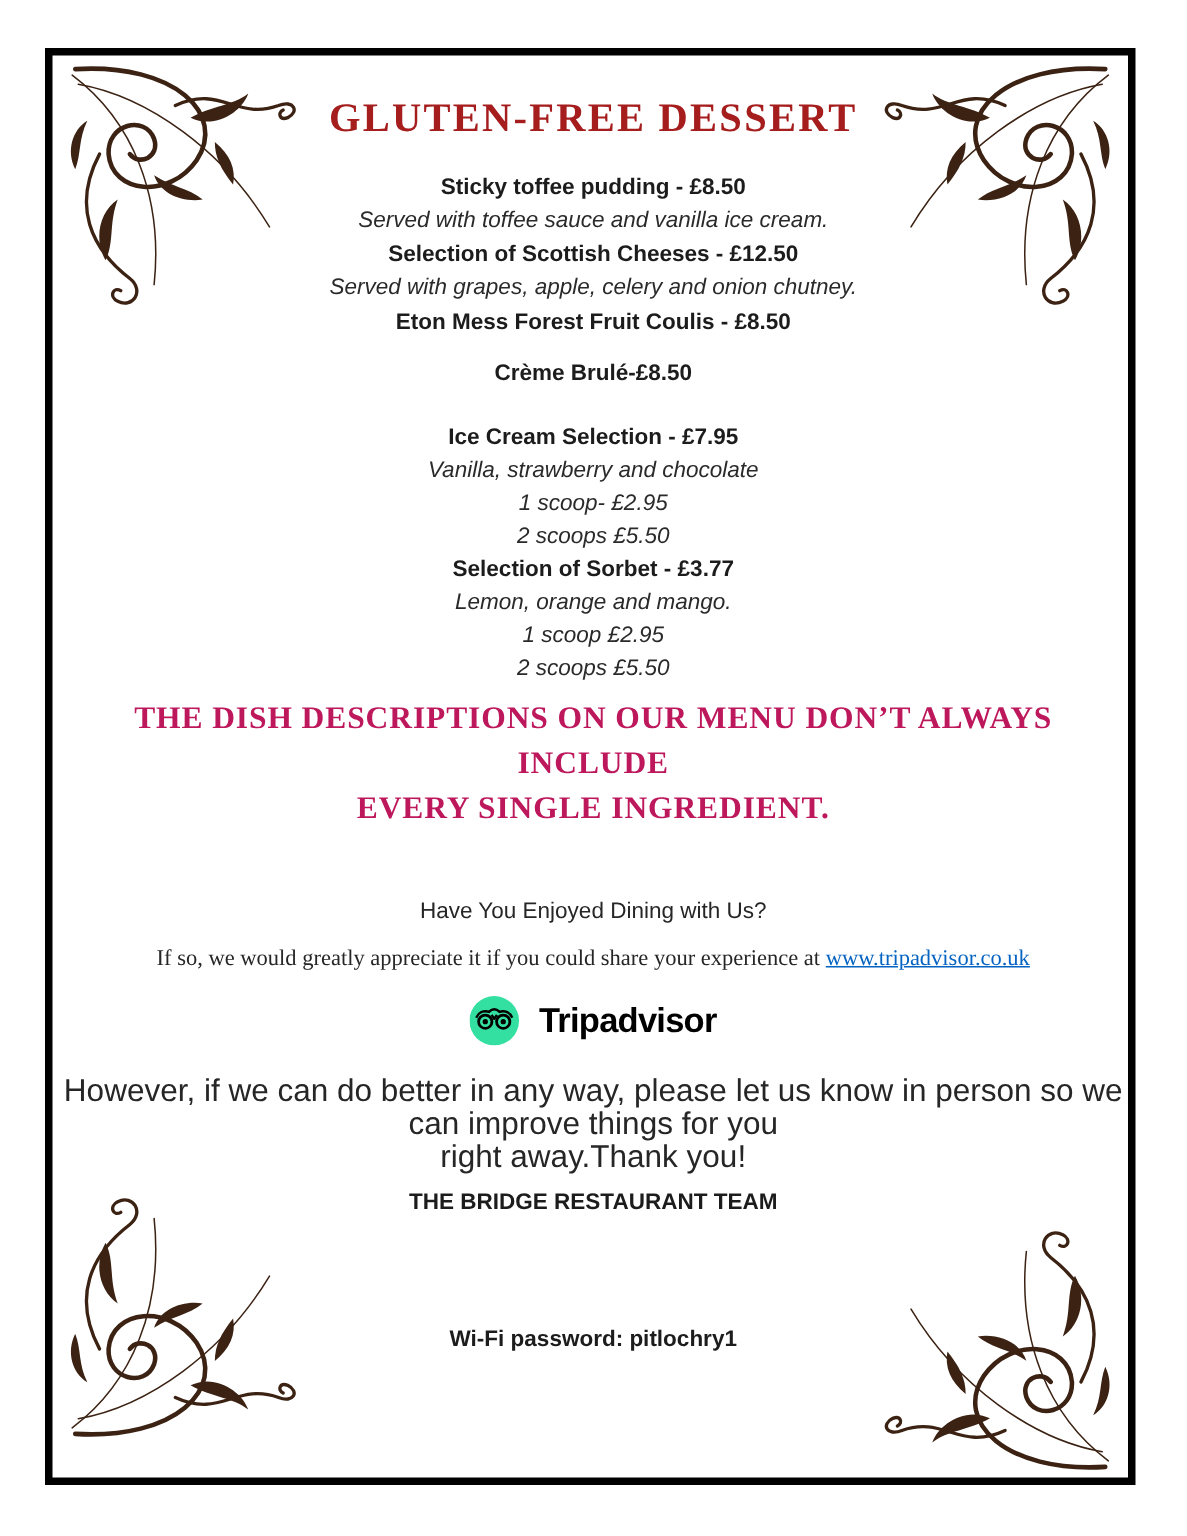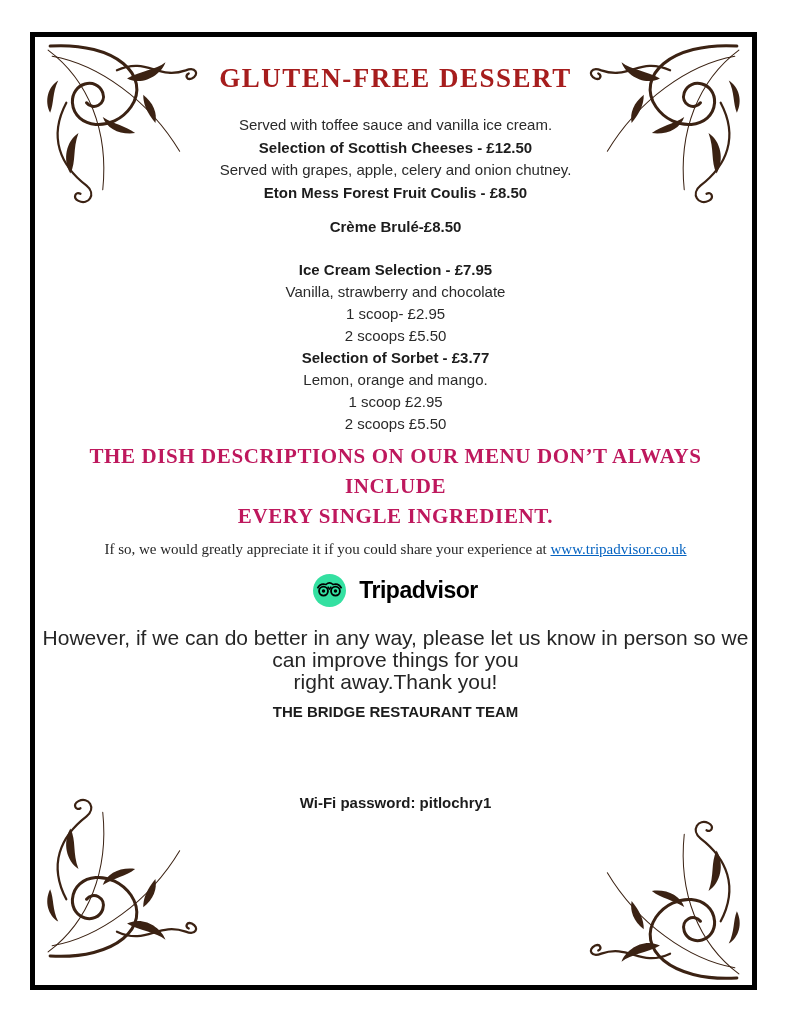--- a/index.html
+++ b/index.html
@@ -19,21 +19,21 @@
   .content{
     position:absolute;left:40px;right:40px;top:0;text-align:center;padding-top:64px;
   }
   .menu-title{
     font-family:"Liberation Serif",serif;font-weight:bold;
     font-size:27px;line-height:28px;letter-spacing:1.5px;color:#A61D1D;
     margin:0 0 22px 0;
   }
   .ml{font-size:15px;line-height:22px;margin:0;}
   .b{font-weight:bold;}
-  .i{color:#2a2a2a;}
+  .i{font-style:italic;color:#2a2a2a;}
   .g7{margin-top:1px;}
   .g12{margin-top:12px;}
   .g21{margin-top:21px;}
   .notice{
     font-family:"Liberation Serif",serif;font-weight:bold;
     font-size:21px;line-height:30px;letter-spacing:.6px;color:#be185d;margin-top:6px;
   }
   .question{margin-top:46px;font-size:15px;color:#262626;}
   .prompt{margin-top:10px;font-size:15px;color:#262626;font-family:Liberation Serif, serif;}
   .prompt a{color:#0563C1;text-decoration:underline;cursor:pointer;}
@@ -114,39 +114,41 @@
     <path d="M64,76 C76,84 86,84 96,92 C82,94 68,88 64,76 Z"></path>
     <path d="M104,54 C114,62 118,72 116,82 C108,72 104,64 104,54 Z"></path>
     <path d="M20,40 C14,52 16,62 12,72 C6,60 10,46 20,40 Z"></path>
   </g>
 </svg>
 
 <div class="content">
 
   <h1 class="menu-title">GLUTEN-FREE DESSERT</h1>
 
+  <p class="ml b">Sticky toffee pudding - £8.50</p>
   <p class="ml i">Served with toffee sauce and vanilla ice cream.</p>
   <p class="ml b g7">Selection of Scottish Cheeses - £12.50</p>
   <p class="ml i">Served with grapes, apple, celery and onion chutney.</p>
   <p class="ml b g7">Eton Mess Forest Fruit Coulis - £8.50</p>
   <p class="ml b g12">Crème Brulé-£8.50</p>
   <p class="ml b g21">Ice Cream Selection - £7.95</p>
   <p class="ml i">Vanilla, strawberry and chocolate</p>
   <p class="ml i">1 scoop- £2.95</p>
   <p class="ml i">2 scoops £5.50</p>
   <p class="ml b">Selection of Sorbet - £3.77</p>
   <p class="ml i">Lemon, orange and mango.</p>
   <p class="ml i">1 scoop £2.95</p>
   <p class="ml i">2 scoops £5.50</p>
 
   <div class="notice">
     <div>THE DISH DESCRIPTIONS ON OUR MENU DON’T ALWAYS INCLUDE</div>
     <div>EVERY SINGLE INGREDIENT.</div>
   </div>
 
+  <p class="question">Have You Enjoyed Dining with Us?</p>
 
   <p class="prompt"><span>If so, we would greatly appreciate it if you could share your experience at </span><a>www.tripadvisor.co.uk</a></p>
 
   <div class="logo-row">
     <svg width="33" height="33" viewBox="0 0 32 32" aria-hidden="true">
       <circle cx="16" cy="16" r="16" fill="#34E0A1"></circle>
       <g stroke="#000" stroke-width="1.8" fill="none">
         <circle cx="10.2" cy="16.6" r="4.3"></circle>
         <circle cx="21.8" cy="16.6" r="4.3"></circle>
       </g>

